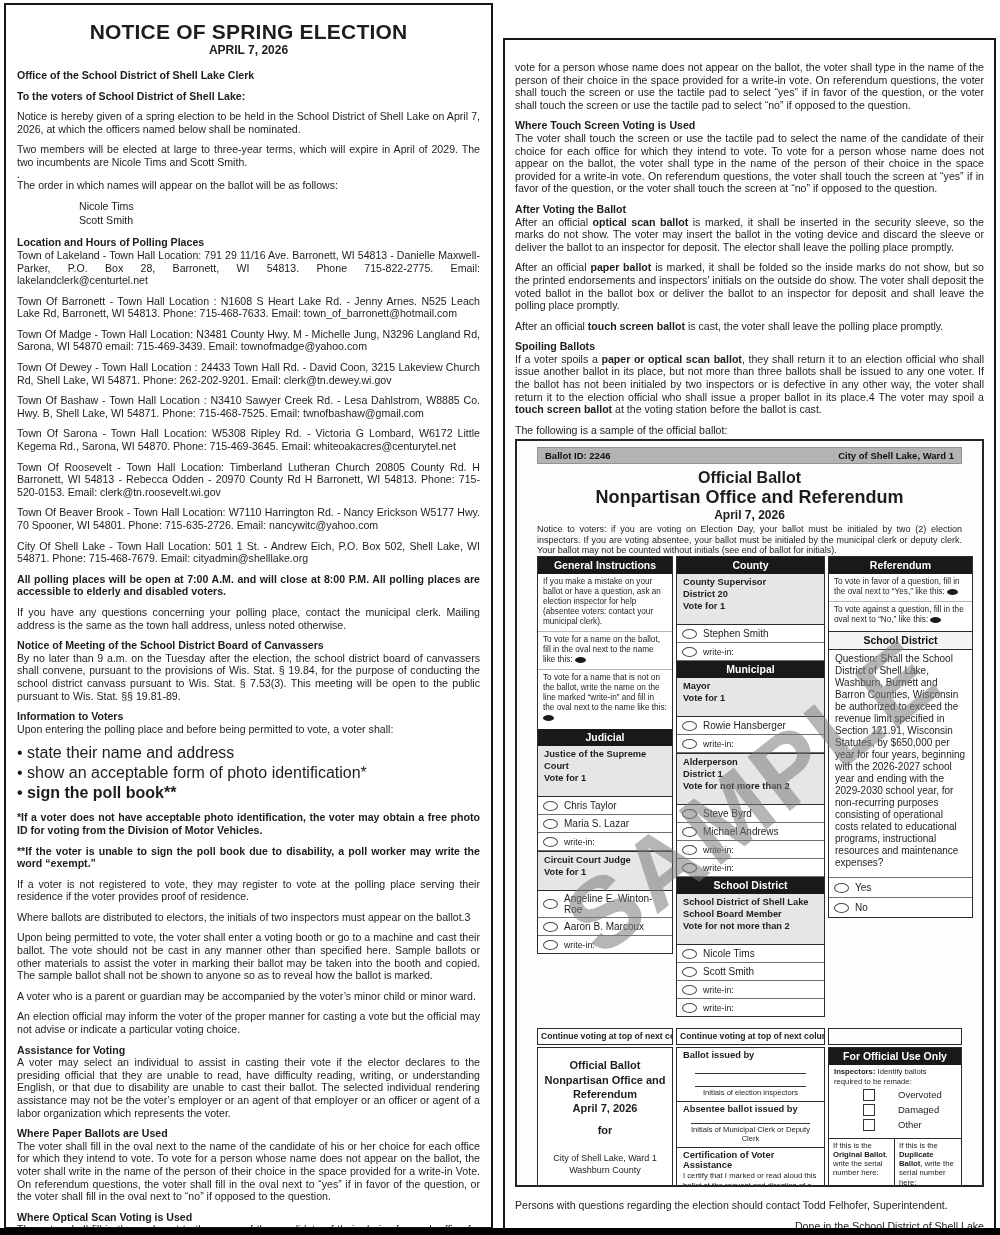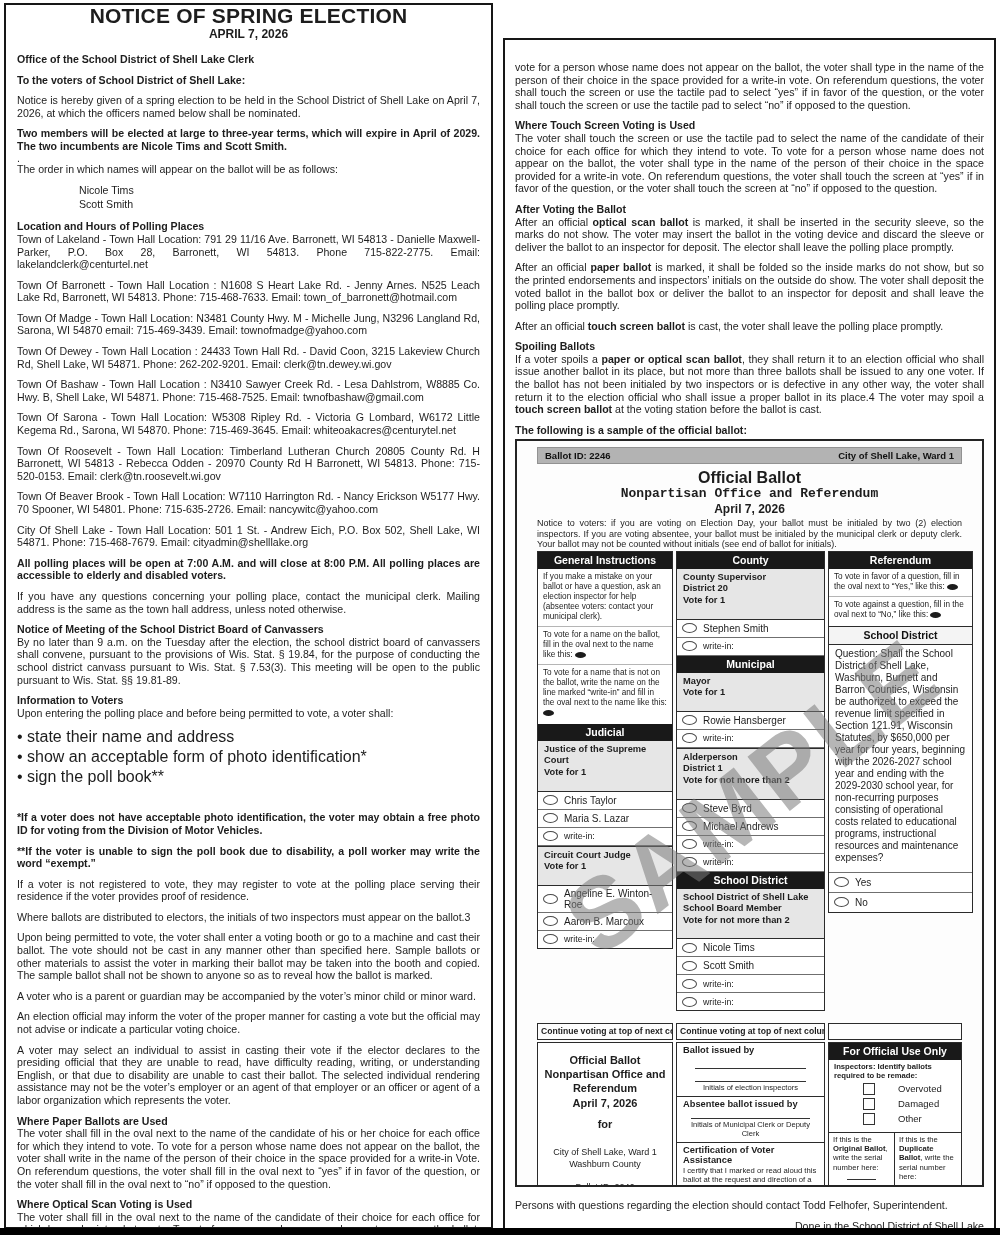--- a/index.html
+++ b/index.html
@@ -1,43 +1,43 @@
 <!DOCTYPE html>
 <html><head>
 <meta charset="utf-8">
 <style>
   html,body { margin:0; padding:0; background:#fff; }
   .page { position:relative; width:1000px; height:1235px; background:#fff;
           font-family:"Liberation Sans", sans-serif; color:#1d1d1d; overflow:hidden; }
   .col-box { position:absolute; top:3px; border:2px solid #161616; box-sizing:border-box;
              background:#fff; overflow:hidden; }
-  .col-left  { left:4px;  width:489px; height:1226px; padding:0 11px; }
+  .col-left  { left:4px;  width:489px; height:1226px; padding:16px 11px; }
   .col-right { left:503px; width:493px; height:1226px; padding:21px 10px;margin-top:35px; }
   .bottom-bar { position:absolute; left:0; top:1228px; width:1000px; height:7px; background:#000; }
 
   .title { font-size:21px; font-weight:bold; text-align:center; margin:0; line-height:1.05; letter-spacing:.2px; }
   .subtitle { font-size:12px; font-weight:bold; text-align:center; margin:0 0 12px; }
   p { margin:0 0 8px; }
   .body { font-size:10.6px; line-height:1.19; text-align:justify; }
   .h { font-size:10.6px; line-height:1.19; font-weight:bold; margin:0; }
   .h.gap { margin:0 0 8px; }
   .bold-body { font-size:10.6px; line-height:1.19; font-weight:bold; text-align:justify; }
   .stray { margin:0; font-size:10.6px; line-height:1.0; }
-  .tight { margin:0;font-weight:bold; }
+  .tight { margin:0; }
   .names { padding-left:62px; margin:2px 0 9px; font-size:10.6px; line-height:1.3; }
   .bullet { margin:0; font-size:16px; line-height:1.25; }
-  .bullet.mb8 { margin-bottom:24px; }
+  .bullet.mb8 { margin-bottom:8px;font-weight:bold; }
 
   
   .ballot { position:relative; border:2px solid #242424; margin-top:3px; height:748px;
             padding:6px 20px 0; box-sizing:border-box; overflow:hidden; background:#fdfdfd; }
   .idbar { display:flex; justify-content:space-between; background:#b3b3b3; border:1px solid #929292;
            font-size:9.5px; font-weight:bold; padding:2px 7px; color:#101010; }
   .btitle { text-align:center; font-weight:bold; font-size:16px; margin-top:5px; line-height:1.1; }
-  .bsub   { text-align:center; font-weight:bold; font-size:13px; line-height:1.15;font-family:Liberation Mono, monospace; }
+  .bsub   { text-align:center; font-weight:bold; font-size:18px; line-height:1.15; }
   .bdate  { text-align:center; font-weight:bold; font-size:12px; line-height:1.2; }
   .bnotice { font-size:9px; line-height:1.16; text-align:justify; margin:2px 0 1px; }
   .bcols { display:grid; grid-template-columns:136px 149px 145px; column-gap:3px;
            align-items:start; min-height:462px; }
   .bcol { border:1px solid #2b2b2b; background:#fff; }
   .bhead { background:#191919; color:#fff; text-align:center; font-weight:bold;
            font-size:10.5px; padding:2px 0 3px; }
   .bhead-light { background:#f4f4f4; color:#111; border-bottom:1px solid #2b2b2b;
            text-align:center; font-weight:bold; font-size:10.5px; padding:2px 0 3px; }
   .binstr { font-size:8.2px; line-height:1.22; padding:3px 5px 4px; margin:0;
@@ -71,21 +71,21 @@
   .bfl-id { margin-top:12px; font-size:9px; }
   .bf-mid { display:flex; flex-direction:column; }
   .bf-sec { border-bottom:1px solid #2b2b2b; padding:2px 6px 4px; }
   .bf-sec.lastsec { border-bottom:none; flex:1; }
   .bf-label { font-weight:bold; font-size:9.3px; }
   .uline { border-bottom:1px solid #333; height:0; }
   .u1 { margin:13px 12px 0; } .u2 { margin:12px 12px 0; } .u3 { margin:9px 8px 0; }
   .bf-cap { font-size:7.6px; text-align:center; margin-top:1px; }
   .bf-small { font-size:7.7px; line-height:1.18; margin:1px 0 0; text-align:left; }
   .bf-right { display:flex; flex-direction:column; }
-  .insp { padding:1px 5px 0;font-weight:bold; }
+  .insp { padding:1px 5px 0; }
   .chk-row { display:flex; align-items:center; gap:23px; margin:3px 0 0 34px; font-size:9.5px; }
   .chk { width:10px; height:10px; border:1.2px solid #333; background:#fff; flex:none; }
   .serials { display:grid; grid-template-columns:1fr 1fr; border-top:1px solid #2b2b2b; margin-top:7px; }
   .serial-cell { padding:2px 4px 6px; font-size:7.7px; line-height:1.2; }
   .serial-cell.first { border-right:1px solid #2b2b2b; }
   .uline.short { margin:7px 14px 0; }
 
   .contact { margin-top:12px; }
   .sig { text-align:right; font-size:10.6px; line-height:1.24; margin-top:8px; }
 </style>
@@ -135,20 +135,21 @@
     <p class="bullet mb8">• sign the poll book**</p>
 
     <p class="bold-body">*If a voter does not have acceptable photo identification, the voter may obtain a free photo ID for voting from the Division of Motor Vehicles.</p>
     <p class="bold-body">**If the voter is unable to sign the poll book due to disability, a poll worker may write the word “exempt.”</p>
     <p class="body">If a voter is not registered to vote, they may register to vote at the polling place serving their residence if the voter provides proof of residence.</p>
     <p class="body">Where ballots are distributed to electors, the initials of two inspectors must appear on the ballot.3</p>
     <p class="body">Upon being permitted to vote, the voter shall enter a voting booth or go to a machine and cast their ballot. The vote should not be cast in any manner other than specified here. Sample ballots or other materials to assist the voter in marking their ballot may be taken into the booth and copied. The sample ballot shall not be shown to anyone so as to reveal how the ballot is marked.</p>
     <p class="body">A voter who is a parent or guardian may be accompanied by the voter’s minor child or minor ward.</p>
     <p class="body">An election official may inform the voter of the proper manner for casting a vote but the official may not advise or indicate a particular voting choice.</p>
 
+    <p class="h">Assistance for Voting</p>
     <p class="body">A voter may select an individual to assist in casting their vote if the elector declares to the presiding official that they are unable to read, have difficulty reading, writing, or understanding English, or that due to disability are unable to cast their ballot. The selected individual rendering assistance may not be the voter’s employer or an agent of that employer or an officer or agent of a labor organization which represents the voter.</p>
 
     <p class="h">Where Paper Ballots are Used</p>
     <p class="body">The voter shall fill in the oval next to the name of the candidate of his or her choice for each office for which they intend to vote. To vote for a person whose name does not appear on the ballot, the voter shall write in the name of the person of their choice in the space provided for a write-in Vote. On referendum questions, the voter shall fill in the oval next to “yes” if in favor of the question, or the voter shall fill in the oval next to “no” if opposed to the question.</p>
 
     <p class="h">Where Optical Scan Voting is Used</p>
     <p class="body">The voter shall fill in the oval next to the name of the candidate of their choice for each office for which he or she intends to vote. To vote for a person whose name does not appear on the ballot, the voter shall write in the name of the person of their choice in the space provided for a write-in vote and fill in the oval next to the write-in line. On referendum questions, the voter shall fill in the oval next to “yes” if in favor of the question, or the voter shall fill in the oval next to “no” if opposed to the question.</p>
 
   </div>
 

